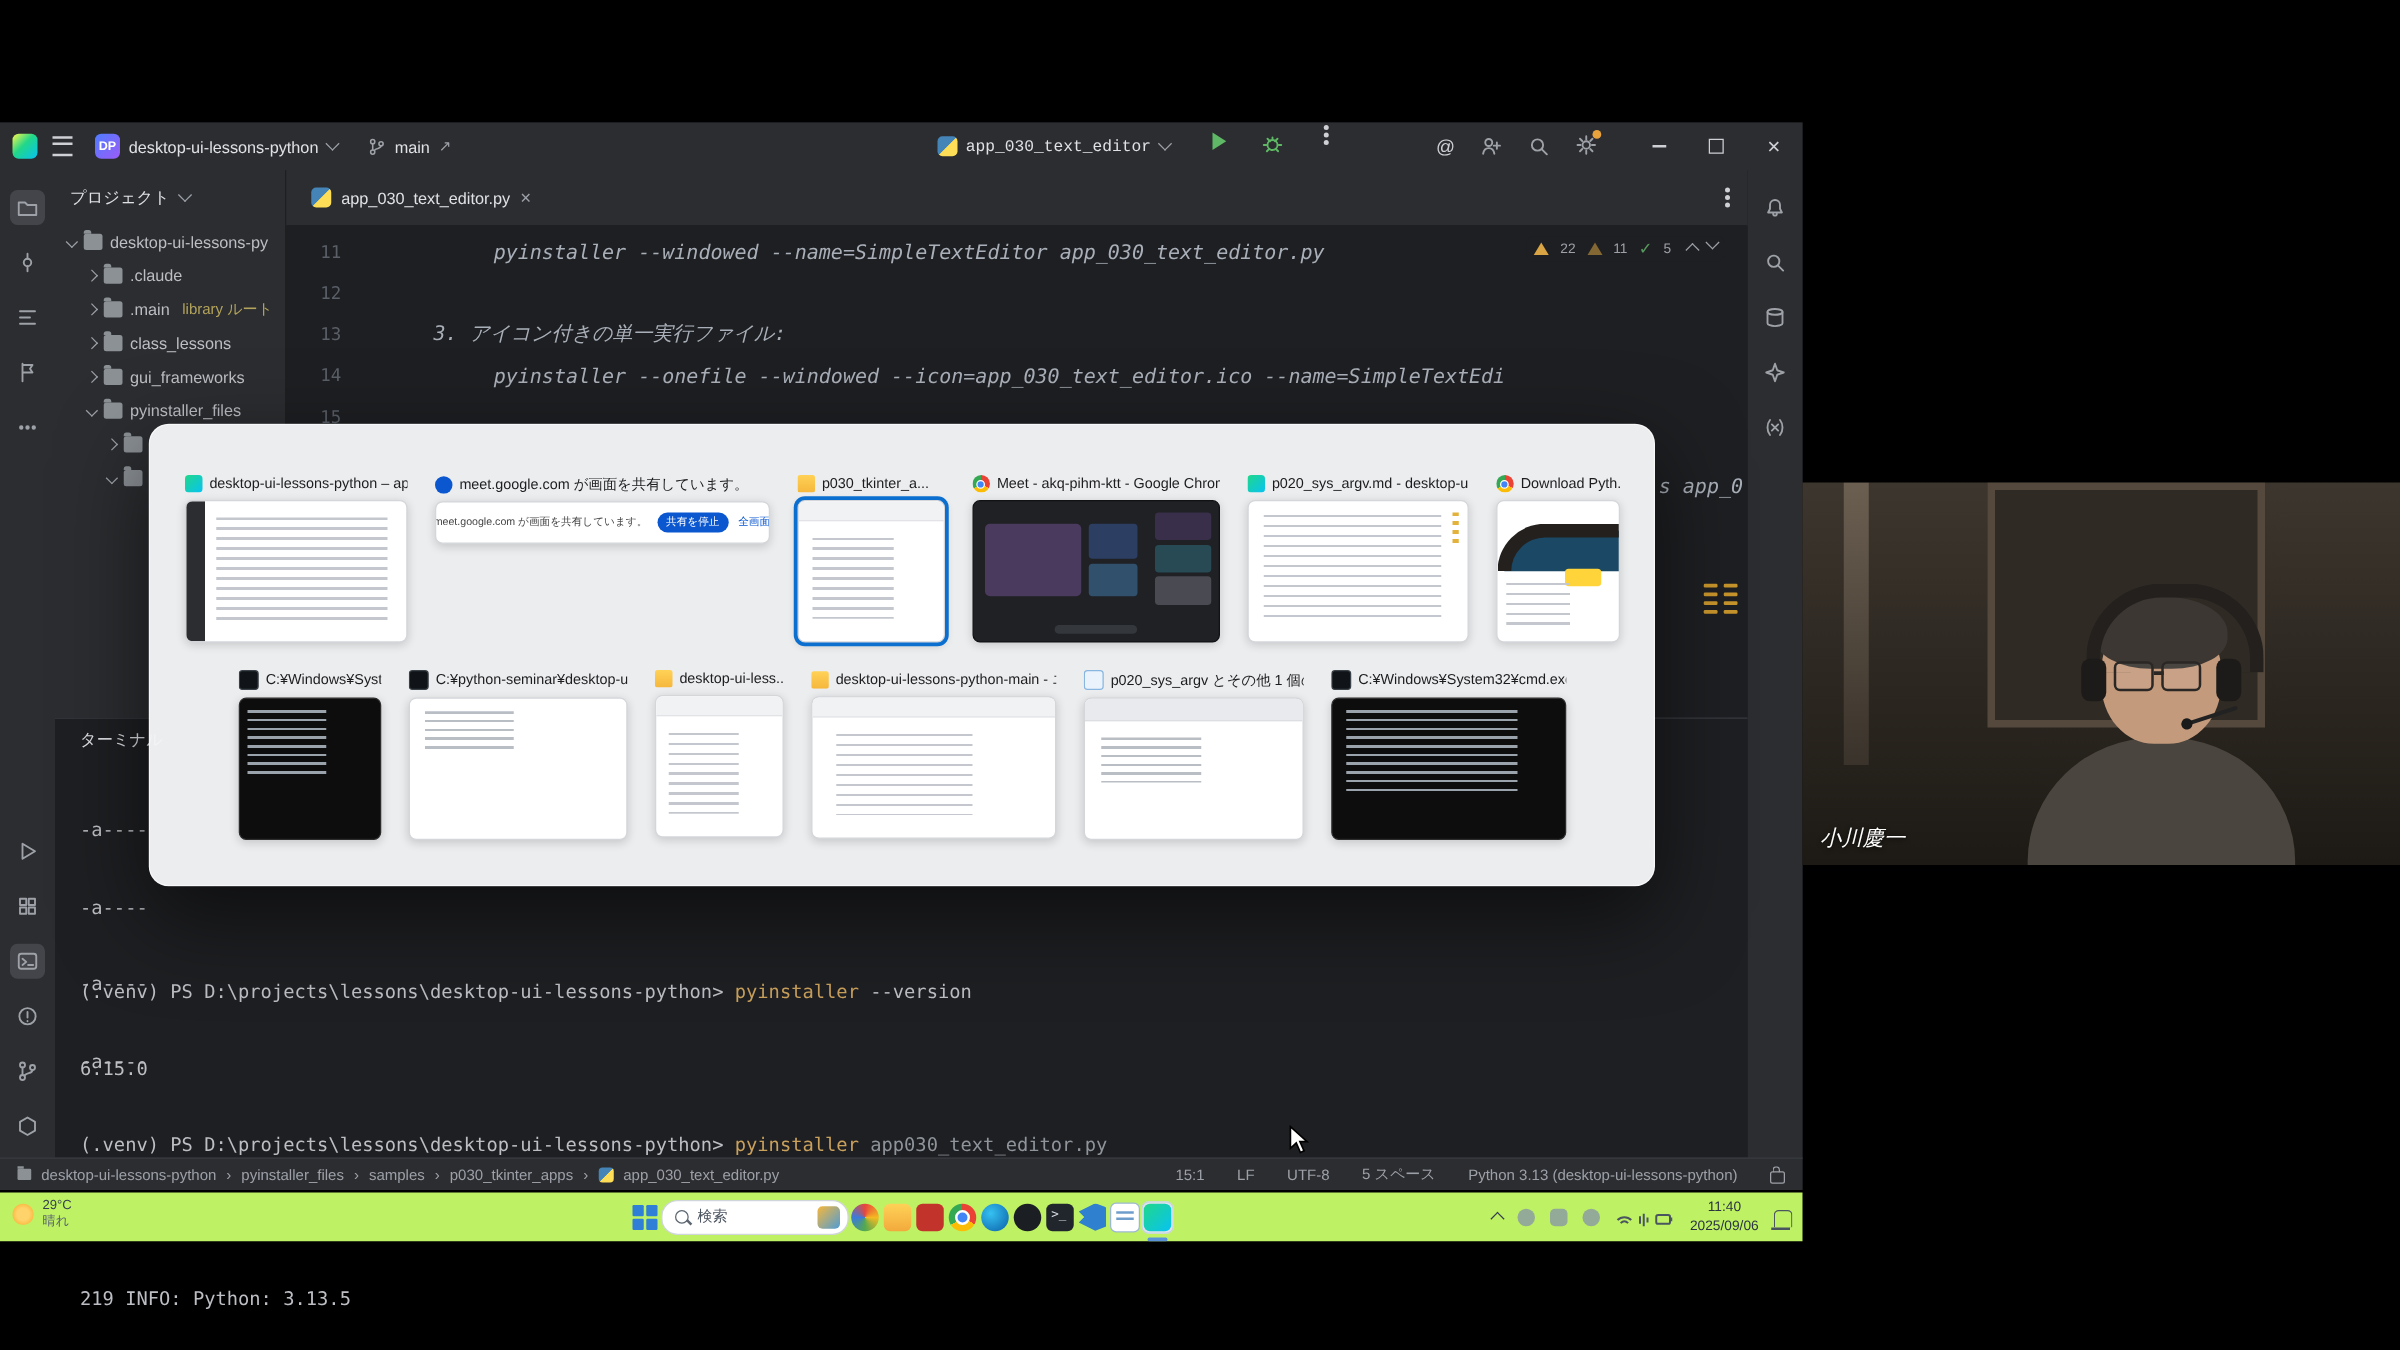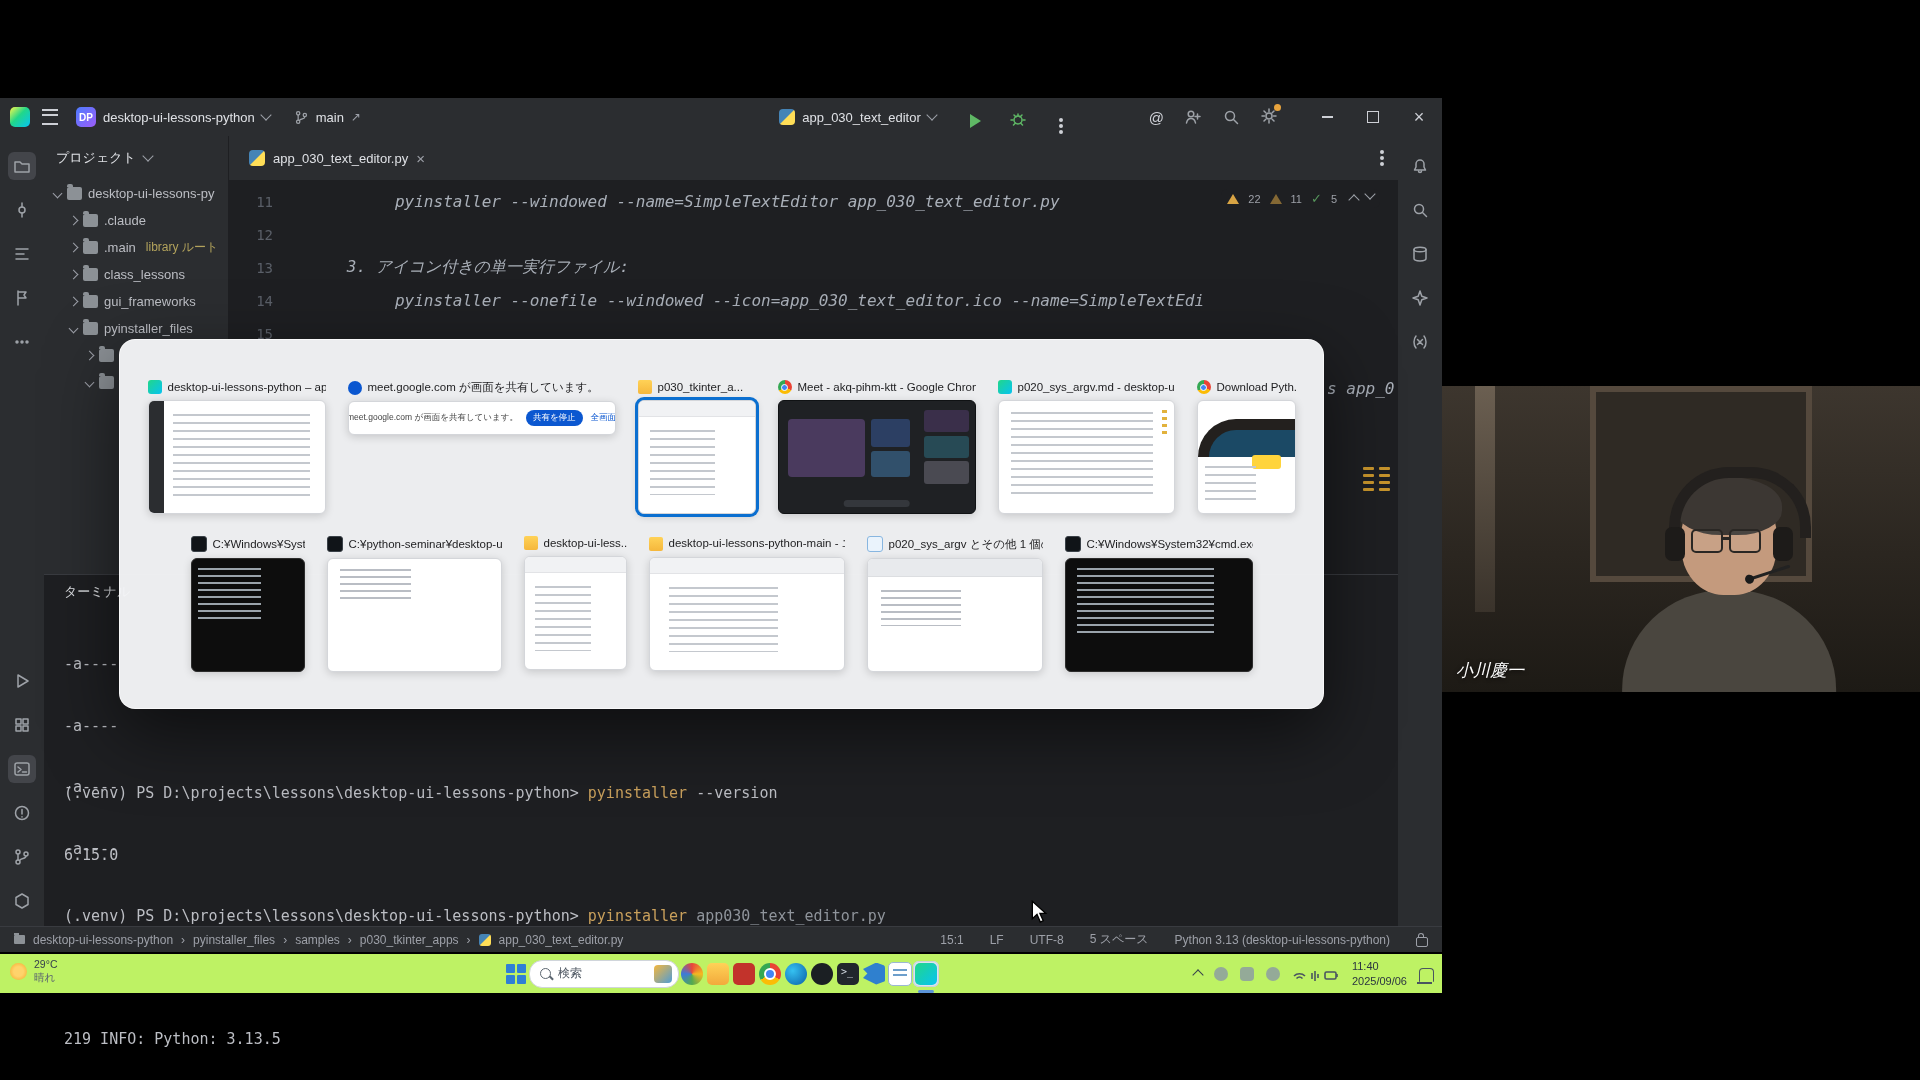--- a/index.html
+++ b/index.html
@@ -11,21 +11,21 @@
             align-items:center;padding:0 0 0 10px;gap:12px;color:#dfe1e5;font-size:13px;}
   .logo{width:20px;height:20px;border-radius:5px;background:linear-gradient(135deg,#fcf84a 0%,#21d789 45%,#07c3f2 100%);}
   .burger{width:16px;height:12px;border-top:2px solid #ced0d6;border-bottom:2px solid #ced0d6;position:relative;}
   .burger::after{content:"";position:absolute;left:0;right:0;top:3px;height:2px;background:#ced0d6;}
   .chip{display:flex;align-items:center;gap:7px;padding:3px 6px;border-radius:6px;cursor:default;}
   .badge{width:20px;height:20px;border-radius:5px;background:linear-gradient(135deg,#4e7cff,#9c5cf7);
          color:#fff;font-size:10px;font-weight:bold;display:flex;align-items:center;justify-content:center;}
   .cv{width:7px;height:7px;border-right:1.6px solid #9da0a8;border-bottom:1.6px solid #9da0a8;
       display:inline-block;transform:rotate(45deg);margin-top:-4px;}
   .push{color:#9da0a8;font-size:12px;}
-  .run-cluster{margin-left:auto;display:flex;align-items:flex-end;gap:28px;}
+  .run-cluster{margin-left:auto;display:flex;align-items:flex-start;gap:28px;font-family:Liberation Mono, monospace;}
   .play-tri{width:0;height:0;border-left:11px solid #5fb865;border-top:7px solid transparent;border-bottom:7px solid transparent;}
   .kebab{width:4px;height:4px;border-radius:50%;background:#ced0d6;box-shadow:0 -6px 0 #ced0d6,0 6px 0 #ced0d6;margin:0 4px;}
   .at-icon::before{content:"@";color:#ced0d6;font-size:15px;}
   .right-icons{display:flex;align-items:center;gap:20px;margin:0 14px 0 70px;}
   .gear-wrap{position:relative;}
   .gear-dot{position:absolute;right:-3px;top:-3px;width:7px;height:7px;border-radius:50%;background:#e8a33d;}
   .win-controls{display:flex;height:38px;}
   .wc{width:46px;display:flex;align-items:center;justify-content:center;color:#ced0d6;}
   .wc-min::before{content:"";width:11px;height:1.6px;background:#ced0d6;display:block;}
   .wc-max::before{content:"";width:10px;height:10px;border:1.6px solid #ced0d6;display:block;}
@@ -125,21 +125,21 @@
   .ic-term{background:#21262c;position:relative;}
   .ic-term::after{content:">_";position:absolute;left:4px;top:3px;color:#d3dae2;font-size:10px;font-family:"DejaVu Sans Mono",monospace;}
   .ic-vscode{background:#2f80cf;clip-path:polygon(0 30%,60% 0,100% 15%,100% 85%,60% 100%,0 70%,20% 50%);}
   .ic-note{background:#fff;border:1px solid #9db8d2;position:relative;}
   .ic-note::after{content:"";position:absolute;left:4px;right:4px;top:6px;height:2px;background:#6d9ecb;box-shadow:0 5px 0 #6d9ecb;}
   .ic-pycharm{background:linear-gradient(135deg,#21d789,#07c3f2);}
   .tb-tray{position:absolute;right:8px;top:0;height:100%;display:flex;align-items:center;gap:12px;color:#37414d;}
   .chev-up{width:7px;height:7px;border-left:1.7px solid #37414d;border-top:1.7px solid #37414d;transform:rotate(45deg);margin-top:3px;}
   .traydot{width:14px;height:14px;border-radius:4px;background:#8a97a5;opacity:.8;}
   .traydot.r{border-radius:50%;}
-  .clock{display:flex;flex-direction:column;align-items:flex-start;font-size:11px;line-height:1.3;color:#2b3440;}
+  .clock{display:flex;flex-direction:column;align-items:center;font-size:11px;line-height:1.3;color:#2b3440;}
   .bell-tb{width:13px;height:13px;border:1.7px solid #4a5560;border-radius:4px 4px 1px 1px;border-bottom:none;position:relative;margin-top:2px;}
   .bell-tb::after{content:"";position:absolute;left:-3px;bottom:-2px;width:15px;height:2px;background:#4a5560;}
   
   .alt{position:absolute;left:119px;top:339px;width:1203px;height:368px;border-radius:16px;
        background:rgba(243,244,246,.97);border:1px solid rgba(255,255,255,.65);
        box-shadow:0 24px 70px rgba(0,0,0,.55);z-index:40;}
   .atrow{position:absolute;left:0;right:0;display:flex;justify-content:center;align-items:flex-start;gap:22px;}
   .atrow.r1{top:40px;} .atrow.r2{top:196px;}
   .acard{display:flex;flex-direction:column;gap:6px;min-width:0;}
   .atitle{display:flex;align-items:center;gap:6px;font-size:11.5px;color:#1d1d1f;white-space:nowrap;overflow:hidden;}

